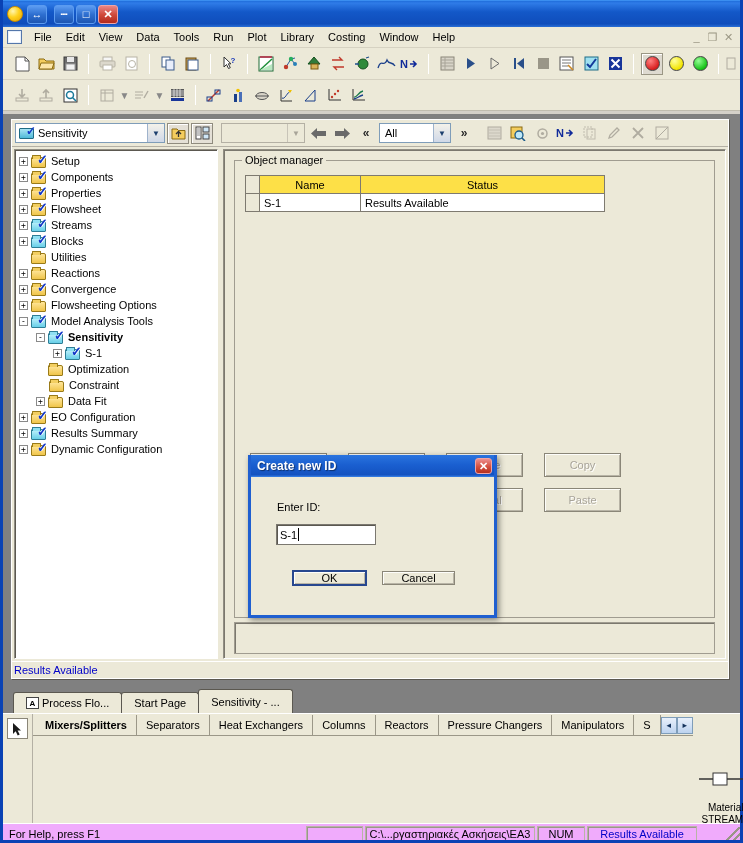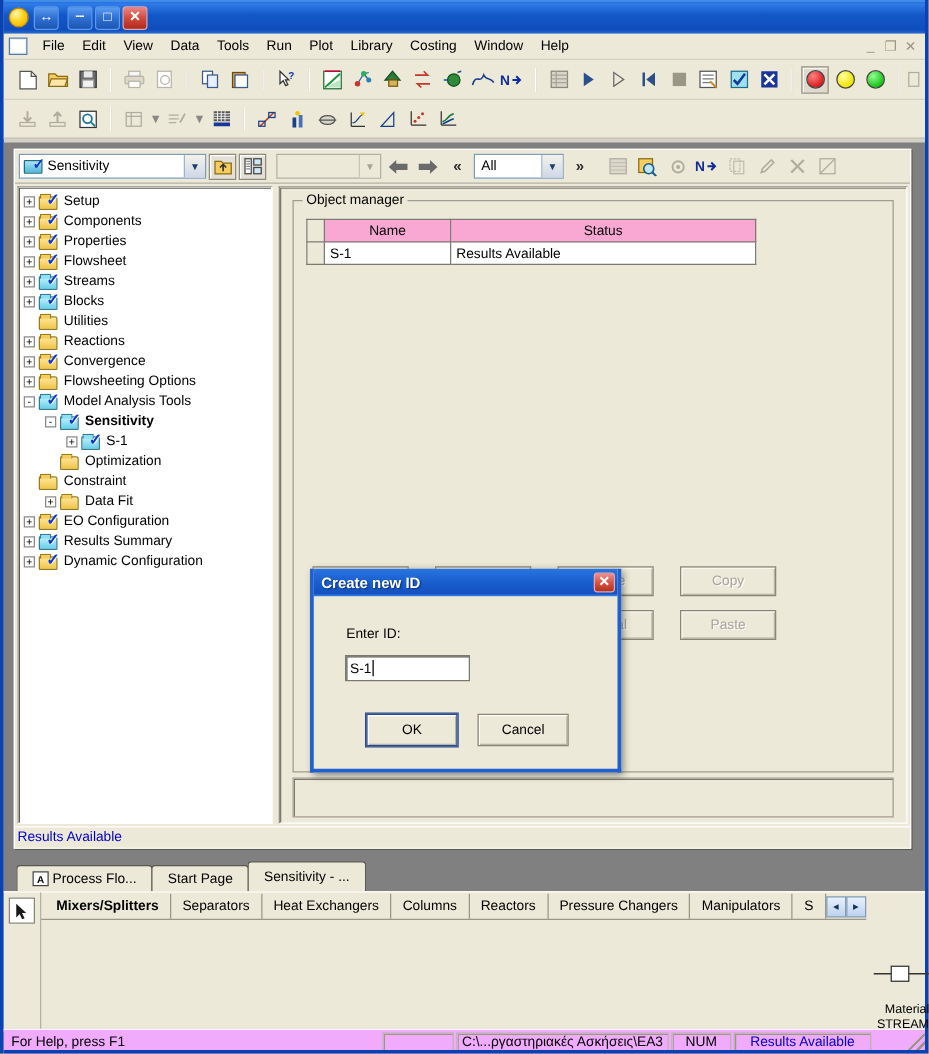--- a/index.html
+++ b/index.html
@@ -208,21 +208,21 @@
     width: 360px;
     border-collapse: collapse;
     font-size: 11px;
     background: #fff;
   }
   .objtable th, .objtable td {
     border: 1px solid #7e7a70;
     height: 18px; padding: 0 4px;
   }
   .objtable th {
-    background: #f9a8d4; font-weight: normal; text-align: center;
+    background: #fde047; font-weight: normal; text-align: center;
   }
   .objtable .rowhdr { width: 14px; background: #ece9d8; padding: 0; }
   .objtable td { background: #fff; text-align: left; }
 
   .btnrow {
     position: absolute; left: 15px; right: 15px;
     display: flex; gap: 21px;
   }
   .btnrow.r1 { top: 292px; }
   .btnrow.r2 { top: 327px; }
@@ -283,21 +283,21 @@
     box-shadow: inset 1px 1px 0 #5b5850;
     display: flex; align-items: center; padding-left: 3px;
     font-size: 11px;
   }
   .caret {
     display: inline-block; width: 1px; height: 13px;
     background: #000; margin-left: 1px;
   }
   .dlg-ok, .dlg-cancel {
     position: absolute; top: 94px;
-    width: 73px; height: 26px;
+    width: 73px; height: 14px;
     display: flex; align-items: center; justify-content: center;
     font-size: 11px; background: #ece9d8;
     border: 1px solid #8a8678;
     box-shadow: inset 1px 1px 0 #fdfdfa, inset -1px -1px 0 #b8b4a6;
   }
   .dlg-ok { left: 42px; outline: 1px solid #27478f; outline-offset: 0px; border-color: #27478f; }
   .dlg-cancel { left: 131px; }
 
   
   .bottom {
@@ -915,21 +915,21 @@
                 </span>
                 <span class="tlabel">S-1</span>
               </div>
               <div class="tnode" style="padding-left: 21px;">
                 <span class="expander blank"></span>
                 <span class="folder">
                   <i></i>
                 </span>
                 <span class="tlabel">Optimization</span>
               </div>
-              <div class="tnode" style="padding-left: 4px;">
+              <div class="tnode" style="padding-left: 22px;">
                 <span class="expander blank"></span>
                 <span class="folder">
                   <i></i>
                 </span>
                 <span class="tlabel">Constraint</span>
               </div>
               <div class="tnode" style="padding-left: 21px;">
                 <span class="expander">+</span>
                 <span class="folder">
                   <i></i>

